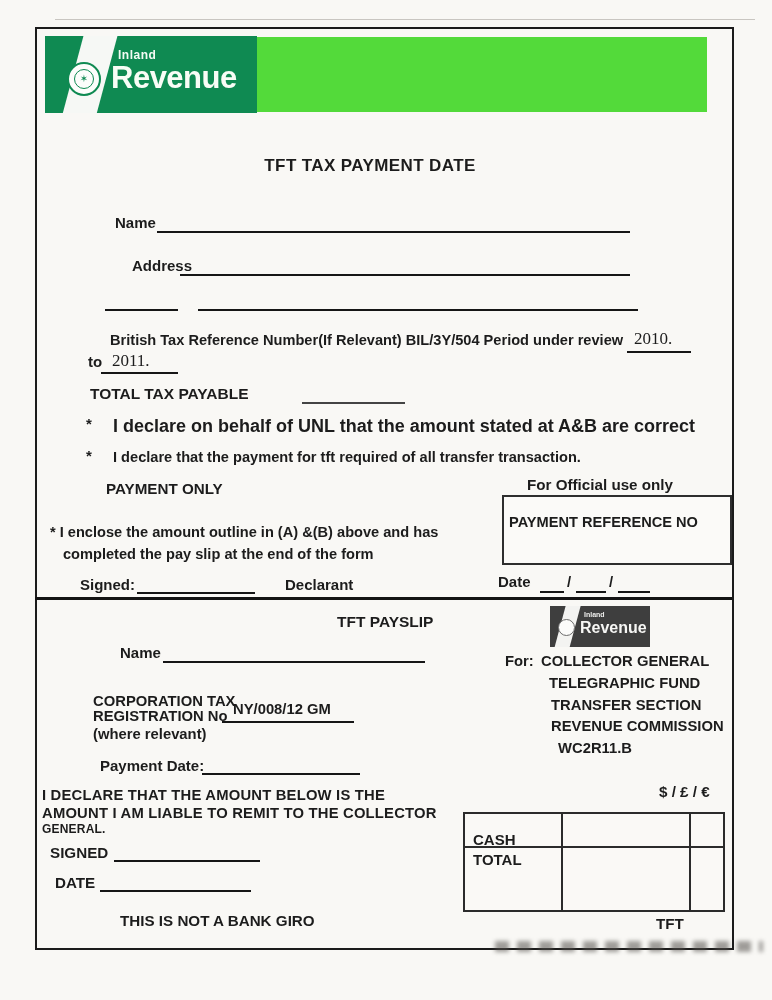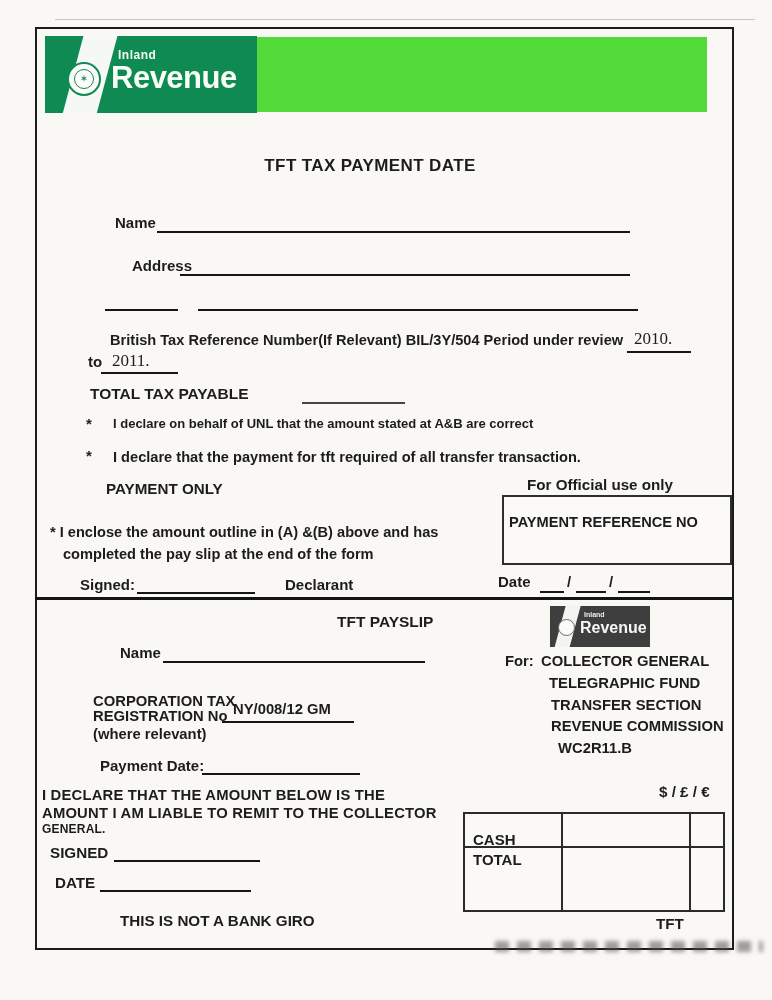--- a/index.html
+++ b/index.html
@@ -135,21 +135,21 @@
   <div class="ln" style="left:627px;top:351px;width:64px;"></div>
 
   <div class="t" style="left:88px;top:354px;">to</div>
   <div class="t serif" style="left:112px;top:352px;">2011.</div>
   <div class="ln" style="left:101px;top:372px;width:77px;"></div>
 
   <div class="t" style="left:90px;top:385px;font-size:15.5px;">TOTAL TAX PAYABLE</div>
   <div class="ln" style="left:302px;top:402px;width:103px;border-top-color:#444;"></div>
 
   <div class="t" style="left:86px;top:416px;">*</div>
-  <div class="t" style="left:113px;top:417px;font-size:13px;">I declare on behalf of UNL that the amount stated at A&amp;B are correct</div>
+  <div class="t" style="left:113px;top:417px;font-size:18px;">I declare on behalf of UNL that the amount stated at A&amp;B are correct</div>
   <div class="t" style="left:86px;top:448px;">*</div>
   <div class="t" style="left:113px;top:449px;font-size:14.6px;">I declare that the payment for tft required of all transfer transaction.</div>
 
   <div class="t" style="left:106px;top:481px;font-size:15.2px;">PAYMENT ONLY</div>
   <div class="t" style="left:527px;top:477px;font-size:15.2px;">For Official use only</div>
 
   <div class="ref-box"></div>
   <div class="t" style="left:509px;top:514px;font-size:14.6px;">PAYMENT REFERENCE NO</div>
 
   <div class="t" style="left:50px;top:524px;font-size:14.6px;">* I enclose the amount outline in (A) &amp;(B) above and has</div>

